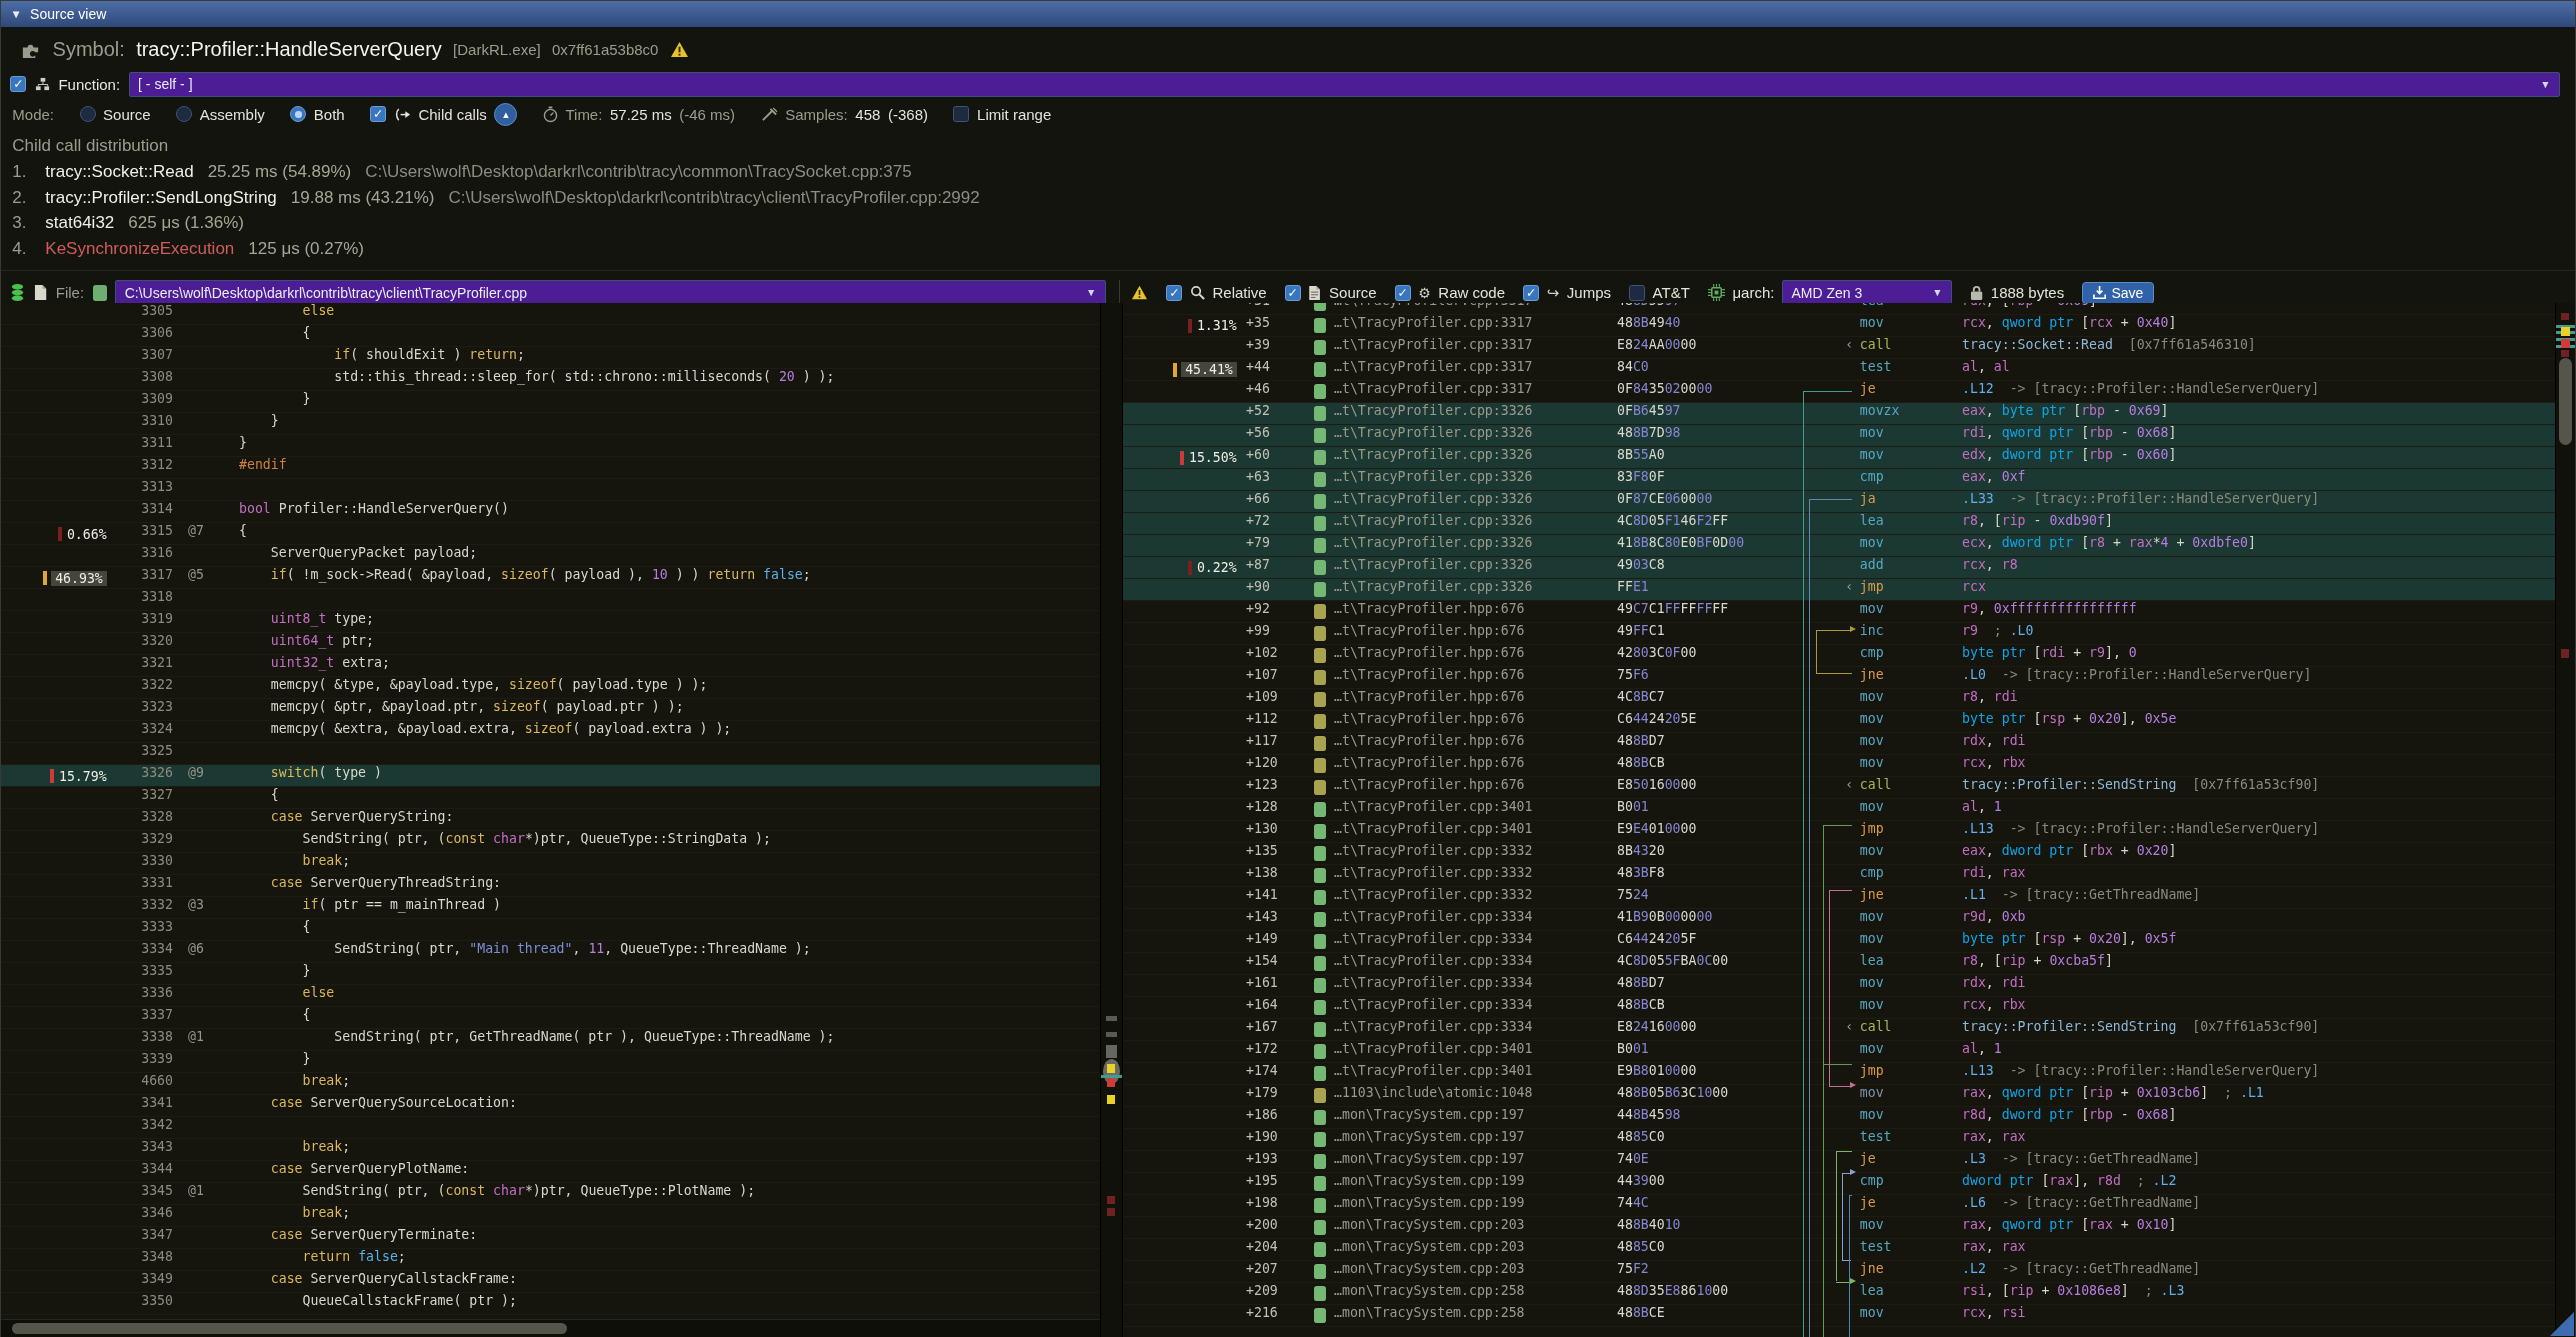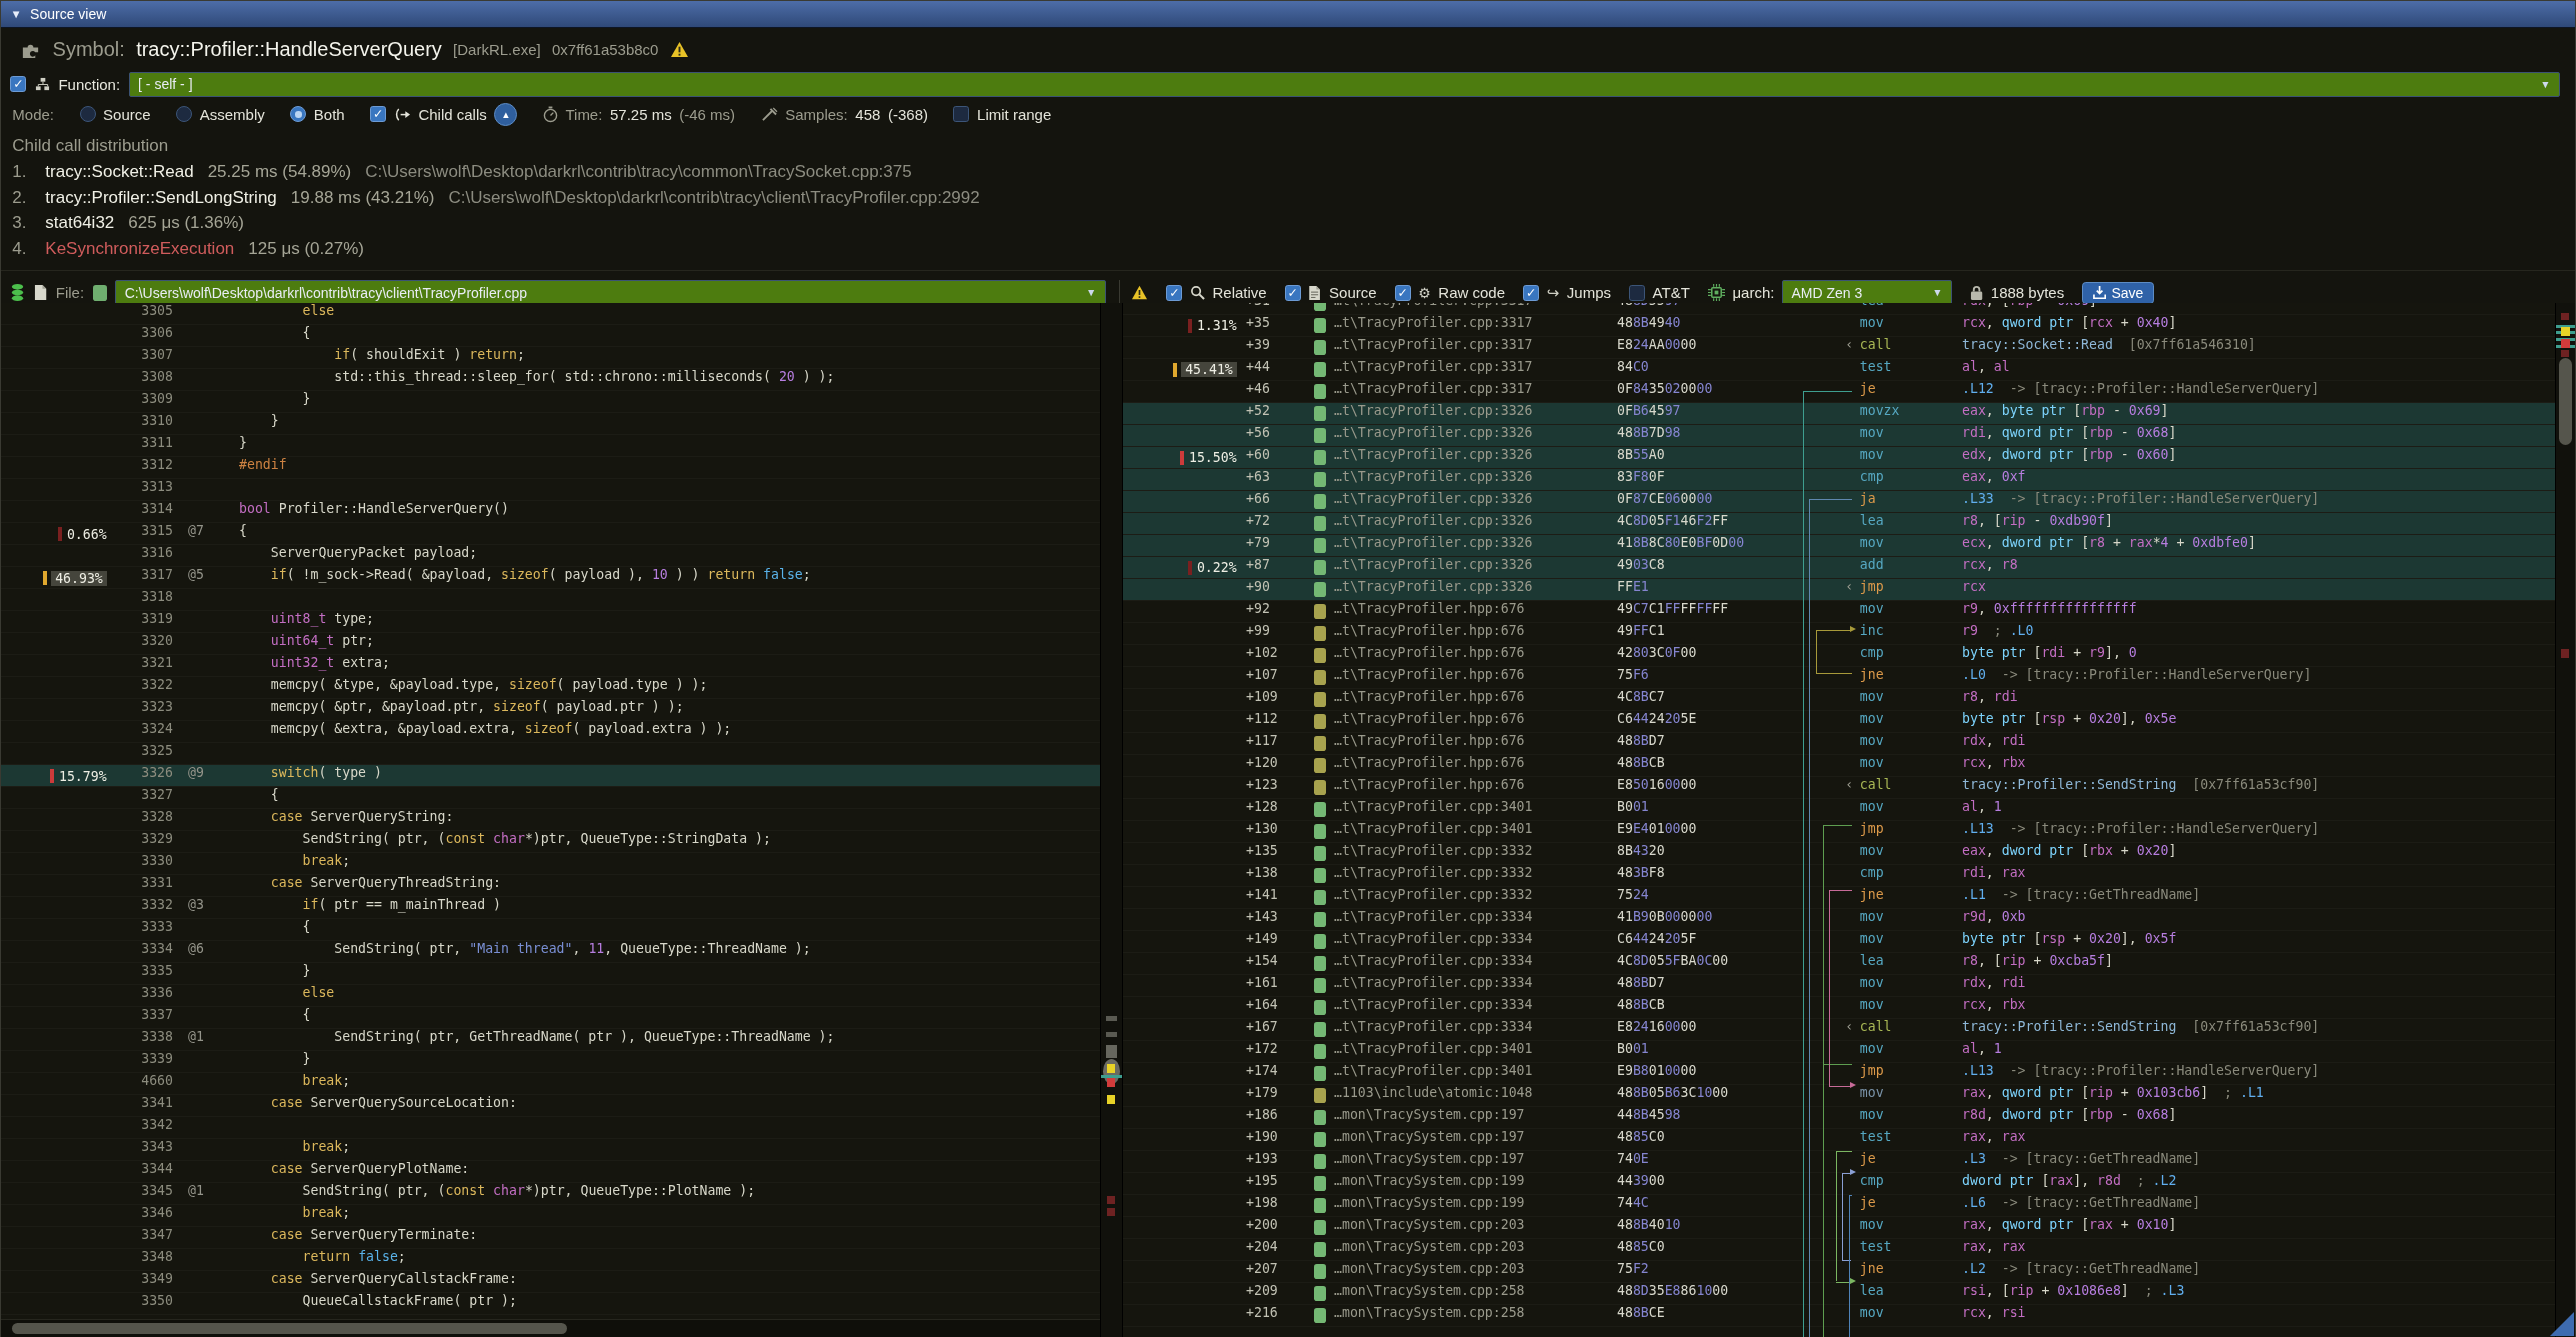--- a/index.html
+++ b/index.html
@@ -10,21 +10,21 @@
     padding:0 9.4px;gap:8.5px;font-size:14px;color:#ffffff;border-bottom:0.9px solid #0d1524;}
   .titlebar .tri{font-size:11.3px;color:#e8eefb;}
   
   .symrow{height:42px;display:flex;align-items:center;padding:0 11.3px;gap:11.3px;margin-left:8px;}
   .sym-label{color:#9c9c8e;font-size:20px;}
   .sym-name{color:#f4f4ec;font-size:20px;}
   .sym-mod,.sym-addr{color:#9c9c8e;font-size:15px;}
   
   .funcrow{height:28px;display:flex;align-items:center;gap:8.5px;padding:0 9.4px;}
   .funcrow .lbl{font-size:15px;color:#e8e8de;}
-  .combo{height:23px;background:#4d7c0f;border:0.9px solid #3b5274;border-radius:1.9px;display:flex;
+  .combo{height:23px;background:#4c1d95;border:0.9px solid #3b5274;border-radius:1.9px;display:flex;
     align-items:center;padding:0 8.5px;font-size:14px;color:#e9edf5;}
   .combo .arrow{margin-left:auto;color:#cdd9ec;font-size:10.4px;padding-left:13.2px;}
   .combo.grow{flex:1;margin-right:5.7px;}
   
   .moderow{height:32px;display:flex;align-items:center;gap:25.5px;padding:0 11.3px;font-size:15px;}
   .grp{display:flex;align-items:center;gap:7.6px;}
   .gray{color:#9c9c8e;}
   .chk{width:16px;height:16px;border-radius:2.8px;background:#3976c0;border:0.9px solid #6d9bd4;display:flex;
     align-items:center;justify-content:center;color:#fff;font-size:12.3px;box-sizing:border-box;flex:0 0 auto;}
   .chk.off{background:#1d2a40;border-color:#3c5578;color:transparent;}
@@ -63,21 +63,21 @@
   .sp-pct{width:115px;display:flex;justify-content:flex-end;align-items:center;gap:4.7px;padding-right:9.4px;box-sizing:border-box;}
   .bar{width:3.8px;height:14px;flex:0 0 auto;}
   .pv{color:#eeeee4;}
   .pv.hi{background:#45453c;padding:0 3.8px;}
   .sp-ln{width:57px;color:#8c8c7e;text-align:right;flex:0 0 auto;}
   .sp-anno{width:66px;color:#94948a;padding-left:15px;box-sizing:border-box;flex:0 0 auto;}
   .sp-code{flex:1;white-space:pre;overflow:hidden;}
   
   .tk-k{color:#dcb85c;margin-top:39px;} .tk-t{color:#c36ec3;} .tk-n{color:#b77ee0;} .tk-s{color:#7a8fd4;}
   .tk-b{color:#5ab3ea;} .tk-pre{color:#cc8242;} .tk-p{color:#d8d8ca;}
-  .tk-r{color:#c36ec3;} .tk-g{color:#7dd3fc;} .tk-l{color:#61afef;} .tk-ct{color:#8fb8d8;}
+  .tk-r{color:#c36ec3;} .tk-g{color:#0ea5e9;} .tk-l{color:#61afef;} .tk-ct{color:#8fb8d8;}
   .tk-gr{color:#8a8a7c;} .tk-cm{color:#8a8a7c;}
   
   #asm-scroll{position:absolute;top:-10.4px;left:0;right:19px;bottom:0;}
   .arow{height:22px;line-height:22px;display:flex;font:13.2px "DejaVu Sans Mono",monospace;box-shadow:inset 0 -0.9px 0 #1c1c15;}
   .arow.hl{background:#1c3833;}
   .ap-pct{width:123px;display:flex;justify-content:flex-end;align-items:center;gap:4.7px;padding-right:9.4px;box-sizing:border-box;flex:0 0 auto;}
   .ap-off{width:60px;color:#c2c2b4;flex:0 0 auto;}
   .ap-ic{width:28px;display:flex;align-items:center;justify-content:center;flex:0 0 auto;}
   .ico{width:12.3px;height:15px;border-radius:2.8px;}
   .ico.g{background:#74b874;} .ico.o{background:#a8a34e;}

